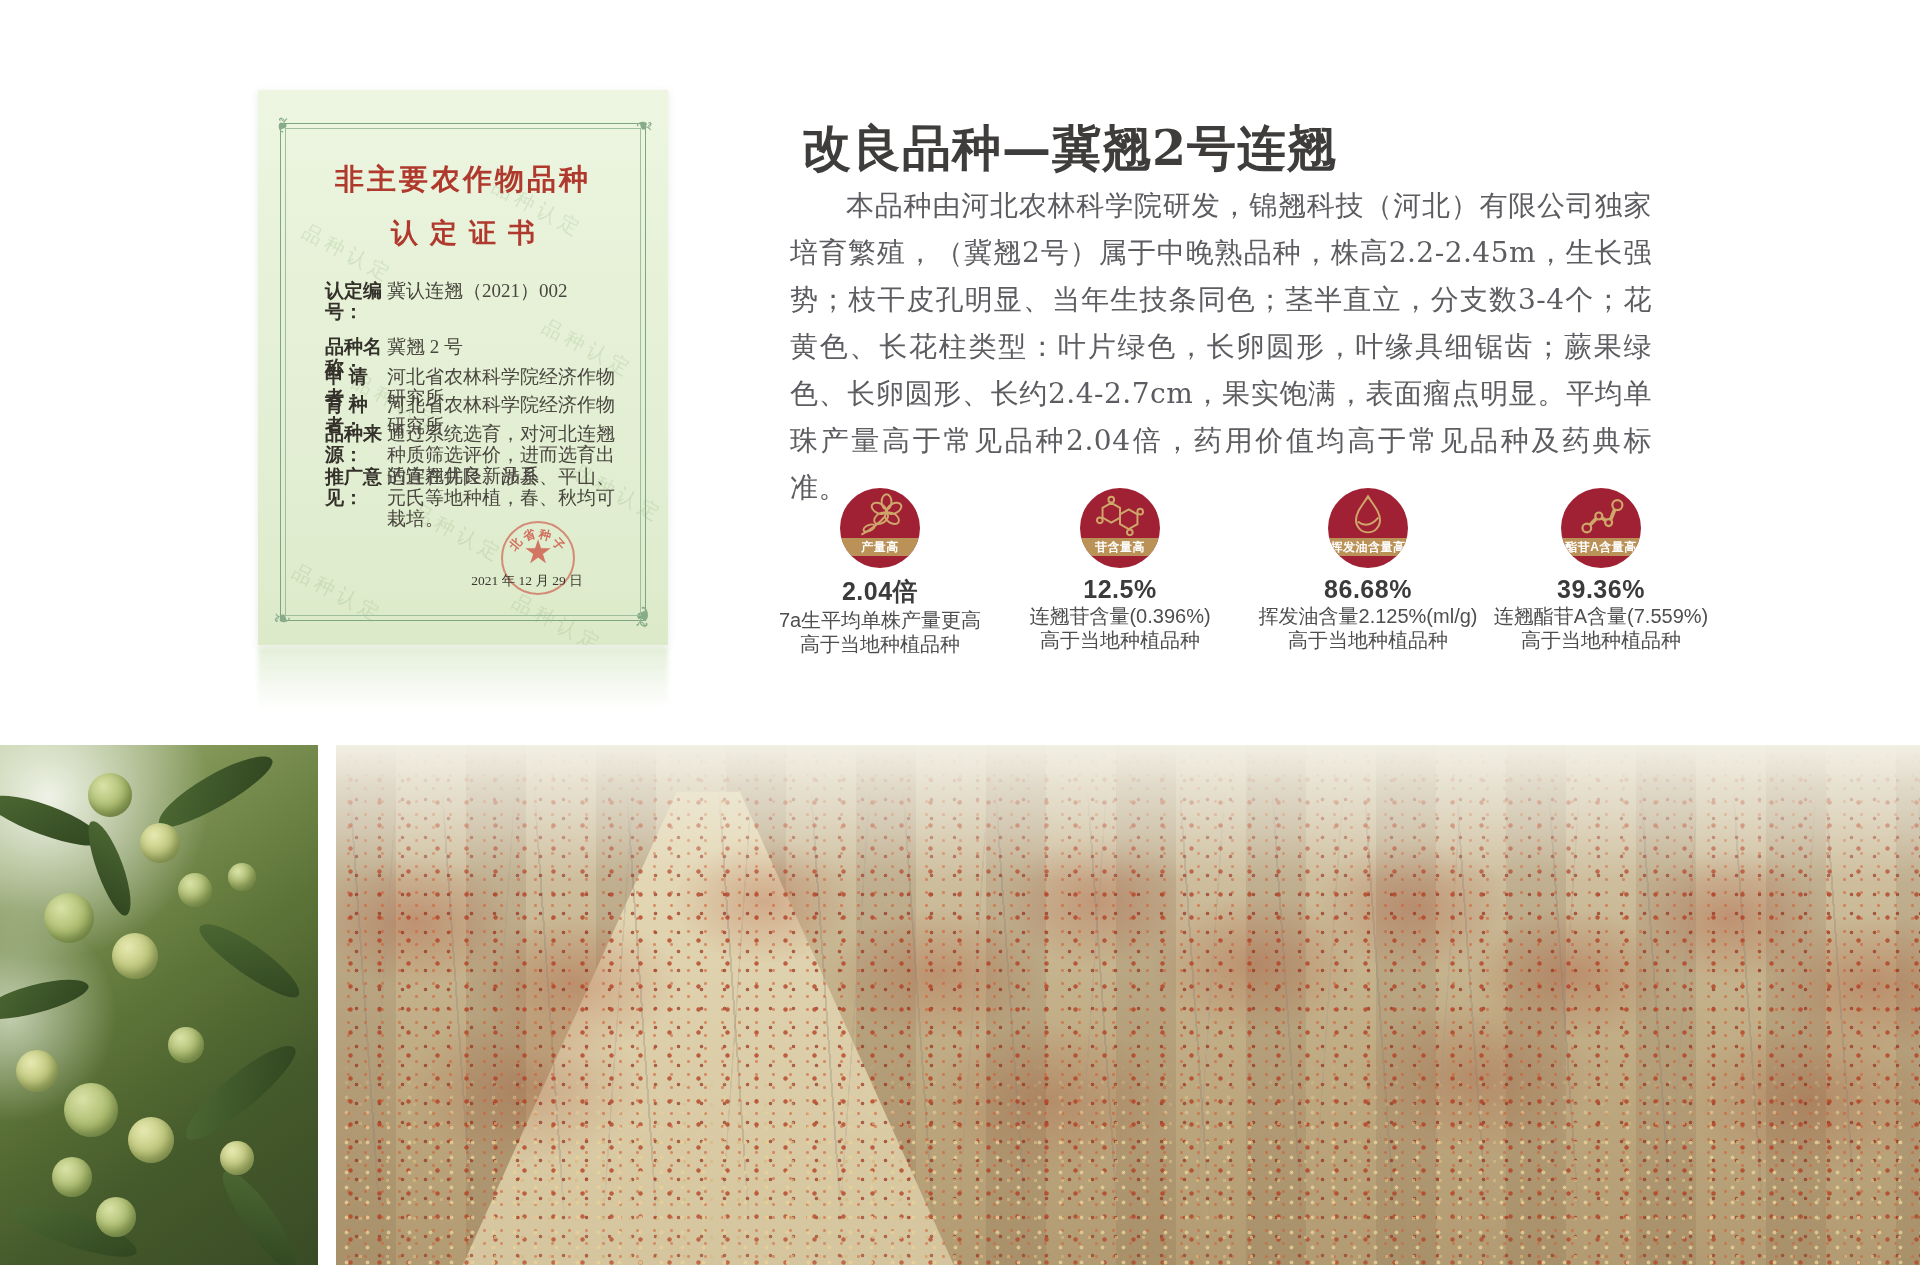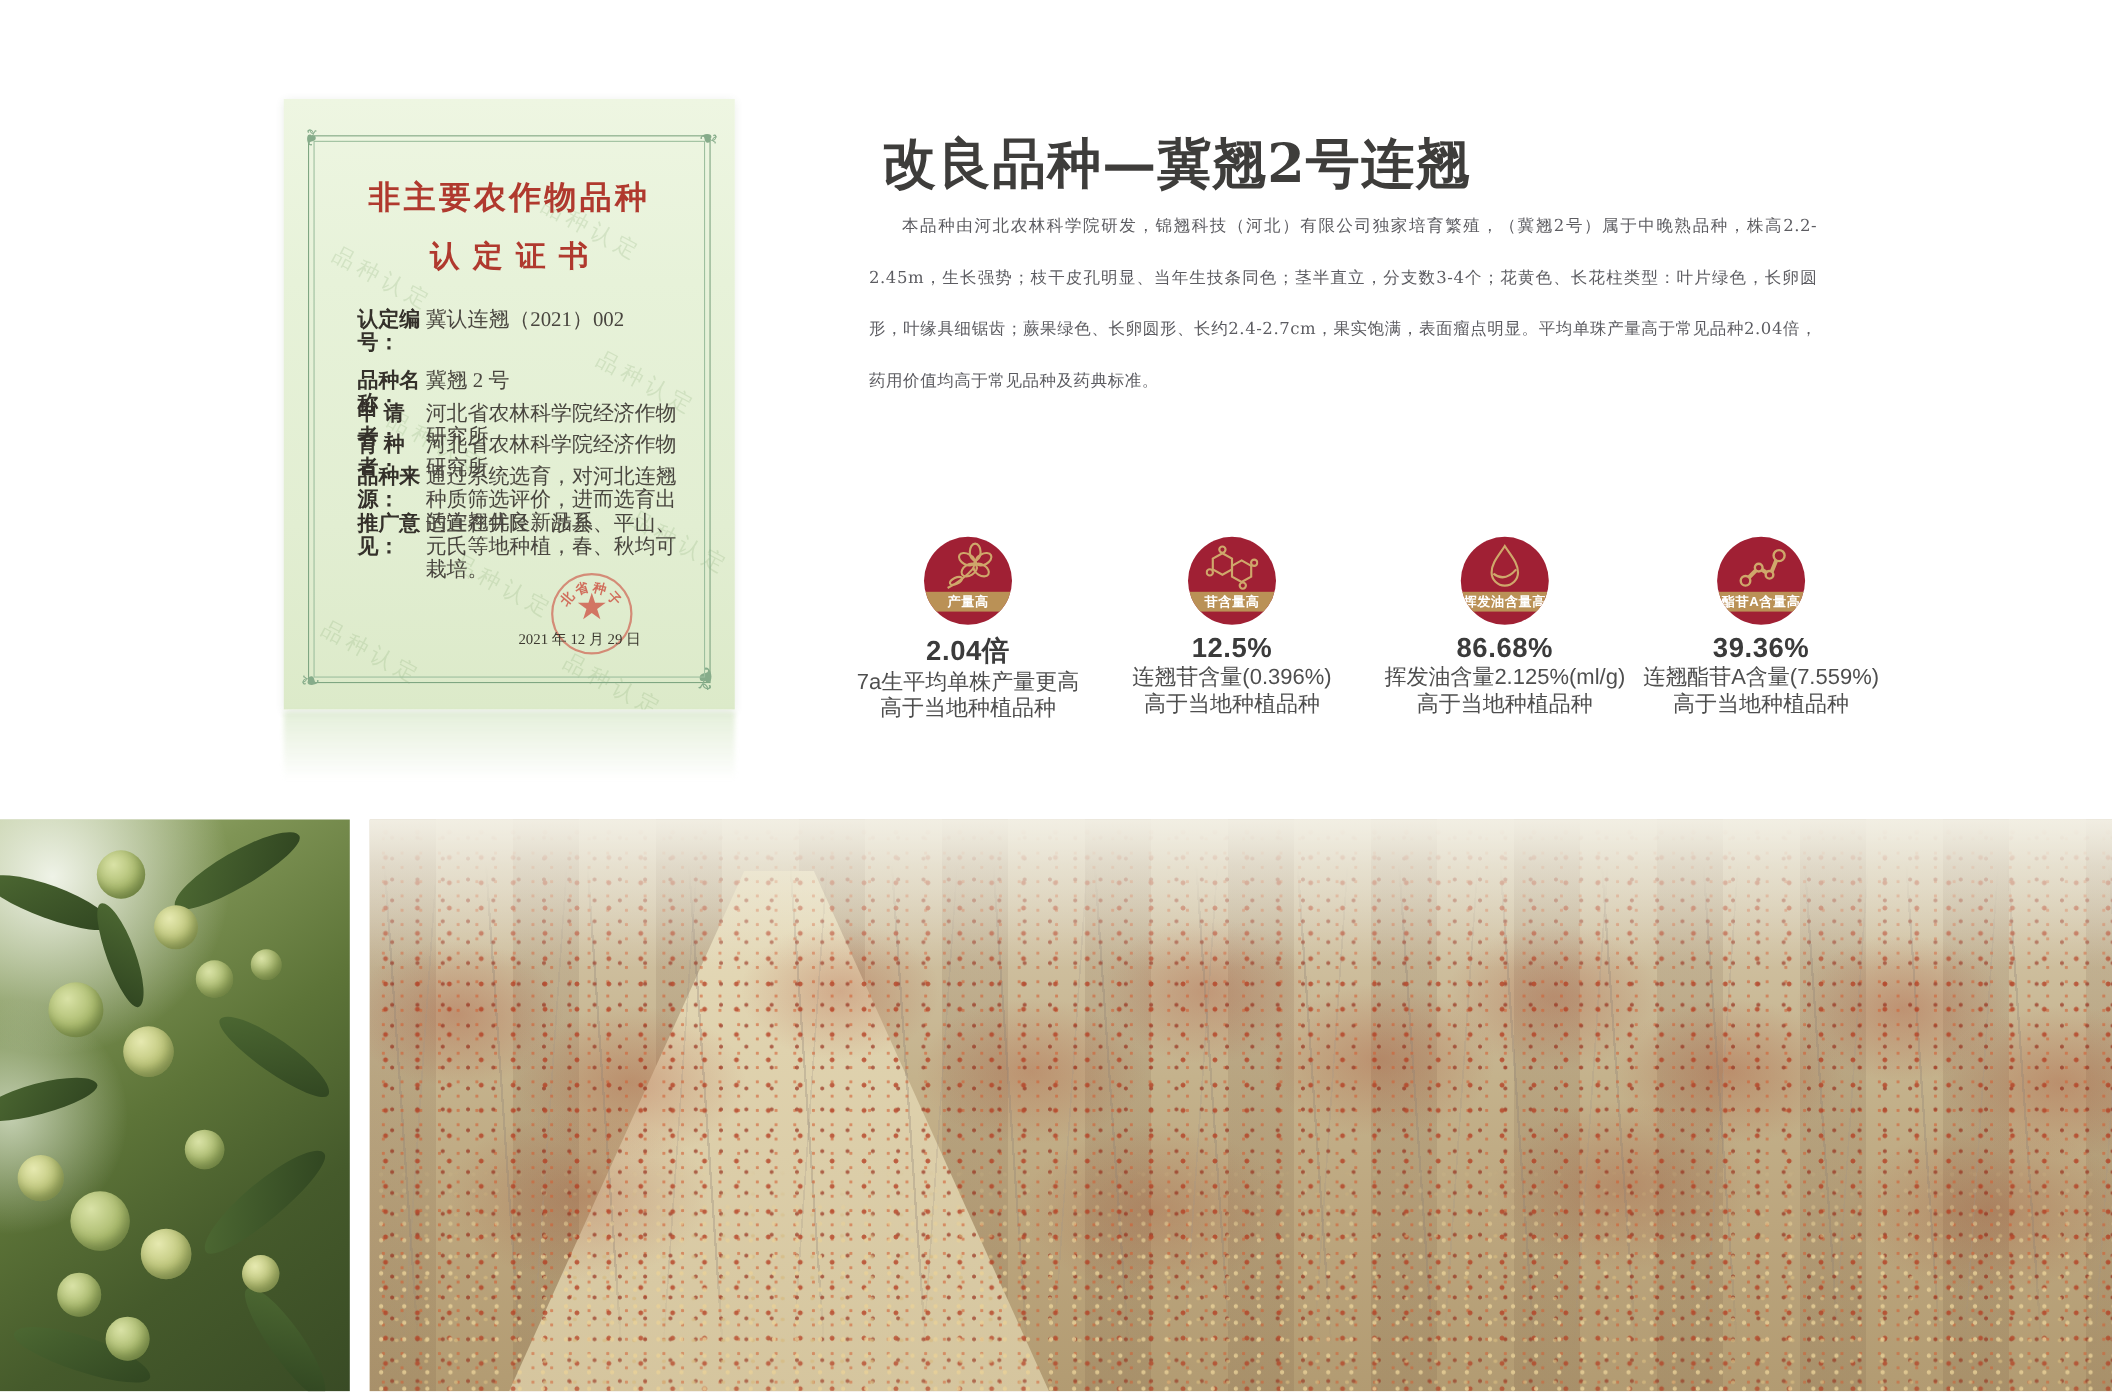--- a/index.html
+++ b/index.html
@@ -38,21 +38,21 @@
   .cert-date{position:absolute;left:189px;top:482px;width:160px;text-align:center;
     font-size:13.5px;color:#3b382f;font-family:"Liberation Serif",serif;}
   .cert-reflection{position:absolute;left:258px;top:647px;width:410px;height:62px;
     background:linear-gradient(180deg,rgba(203,224,182,0.5),rgba(255,255,255,0));
     filter:blur(2px);}
 
   
   .main-title{position:absolute;left:786px;top:100px;margin:16px;font-family:"DejaVu Serif",serif;
     font-weight:900;font-size:49px;letter-spacing:1px;color:#3e3d3b;}
   .main-paragraph{position:absolute;left:790px;top:182px;width:862px;margin:0;
-    font-family:"DejaVu Serif",serif;font-size:15px;line-height:47px;color:#5c5c61;
+    font-family:"DejaVu Serif",serif;font-size:28px;line-height:47px;color:#5c5c61;
     text-indent:2em;text-align:justify;letter-spacing:0.5px;}
 
   
   .badge{position:absolute;top:488px;width:260px;text-align:center;}
   .badge-circle{position:relative;width:80px;height:80px;margin:0 auto;border-radius:50%;
     background:#a02034;overflow:hidden;}
   .badge-circle svg{position:absolute;left:50%;top:4px;transform:translateX(-50%);}
   .badge-band{position:absolute;left:0;right:0;top:62%;height:23%;background:#ba9156;}
   .badge-band span{display:block;font-size:12px;font-weight:bold;color:#ffffff;
     line-height:18.5px;letter-spacing:0.5px;}

